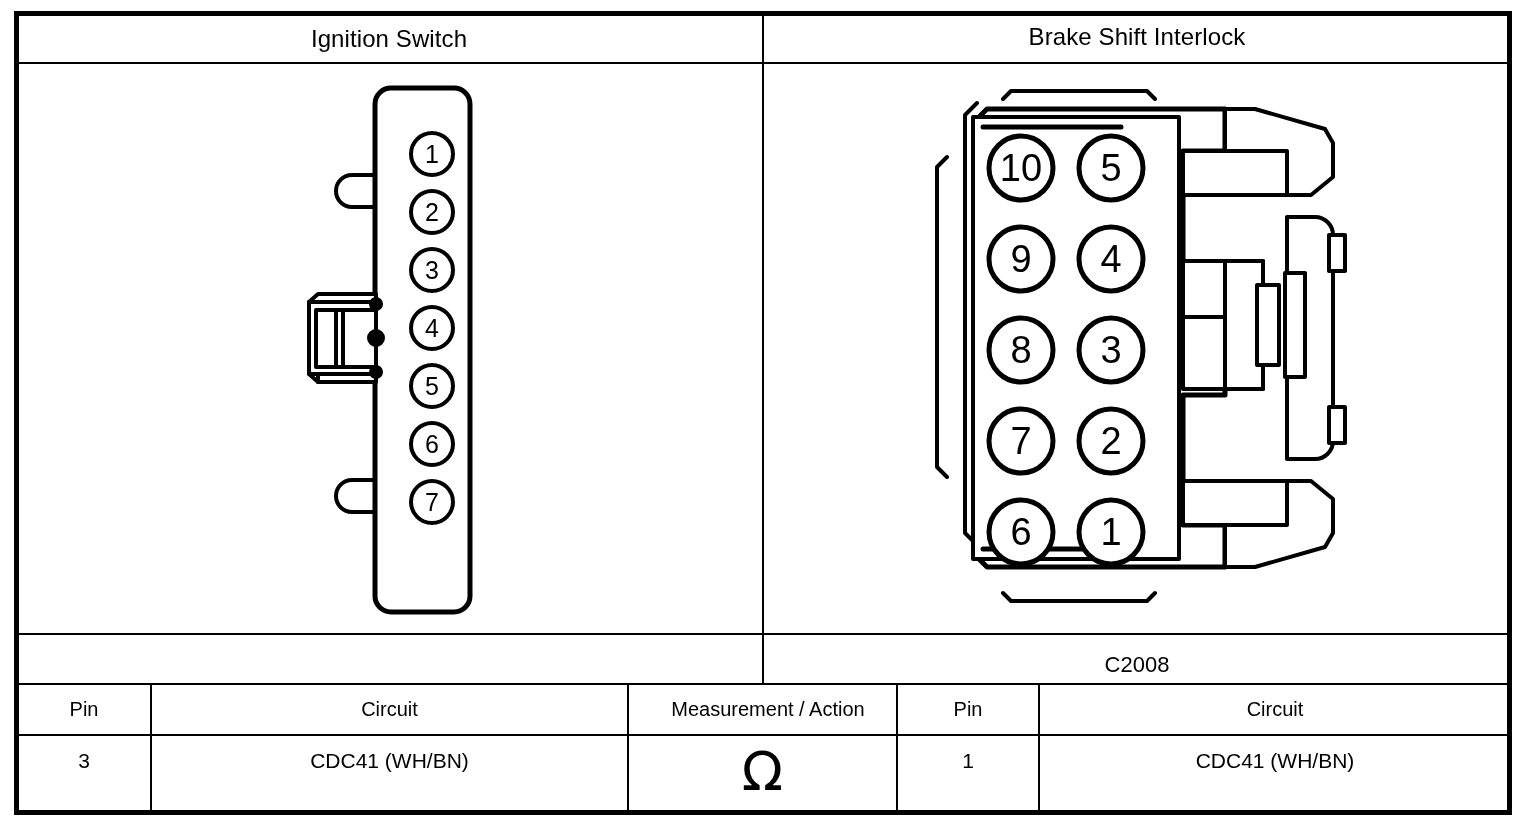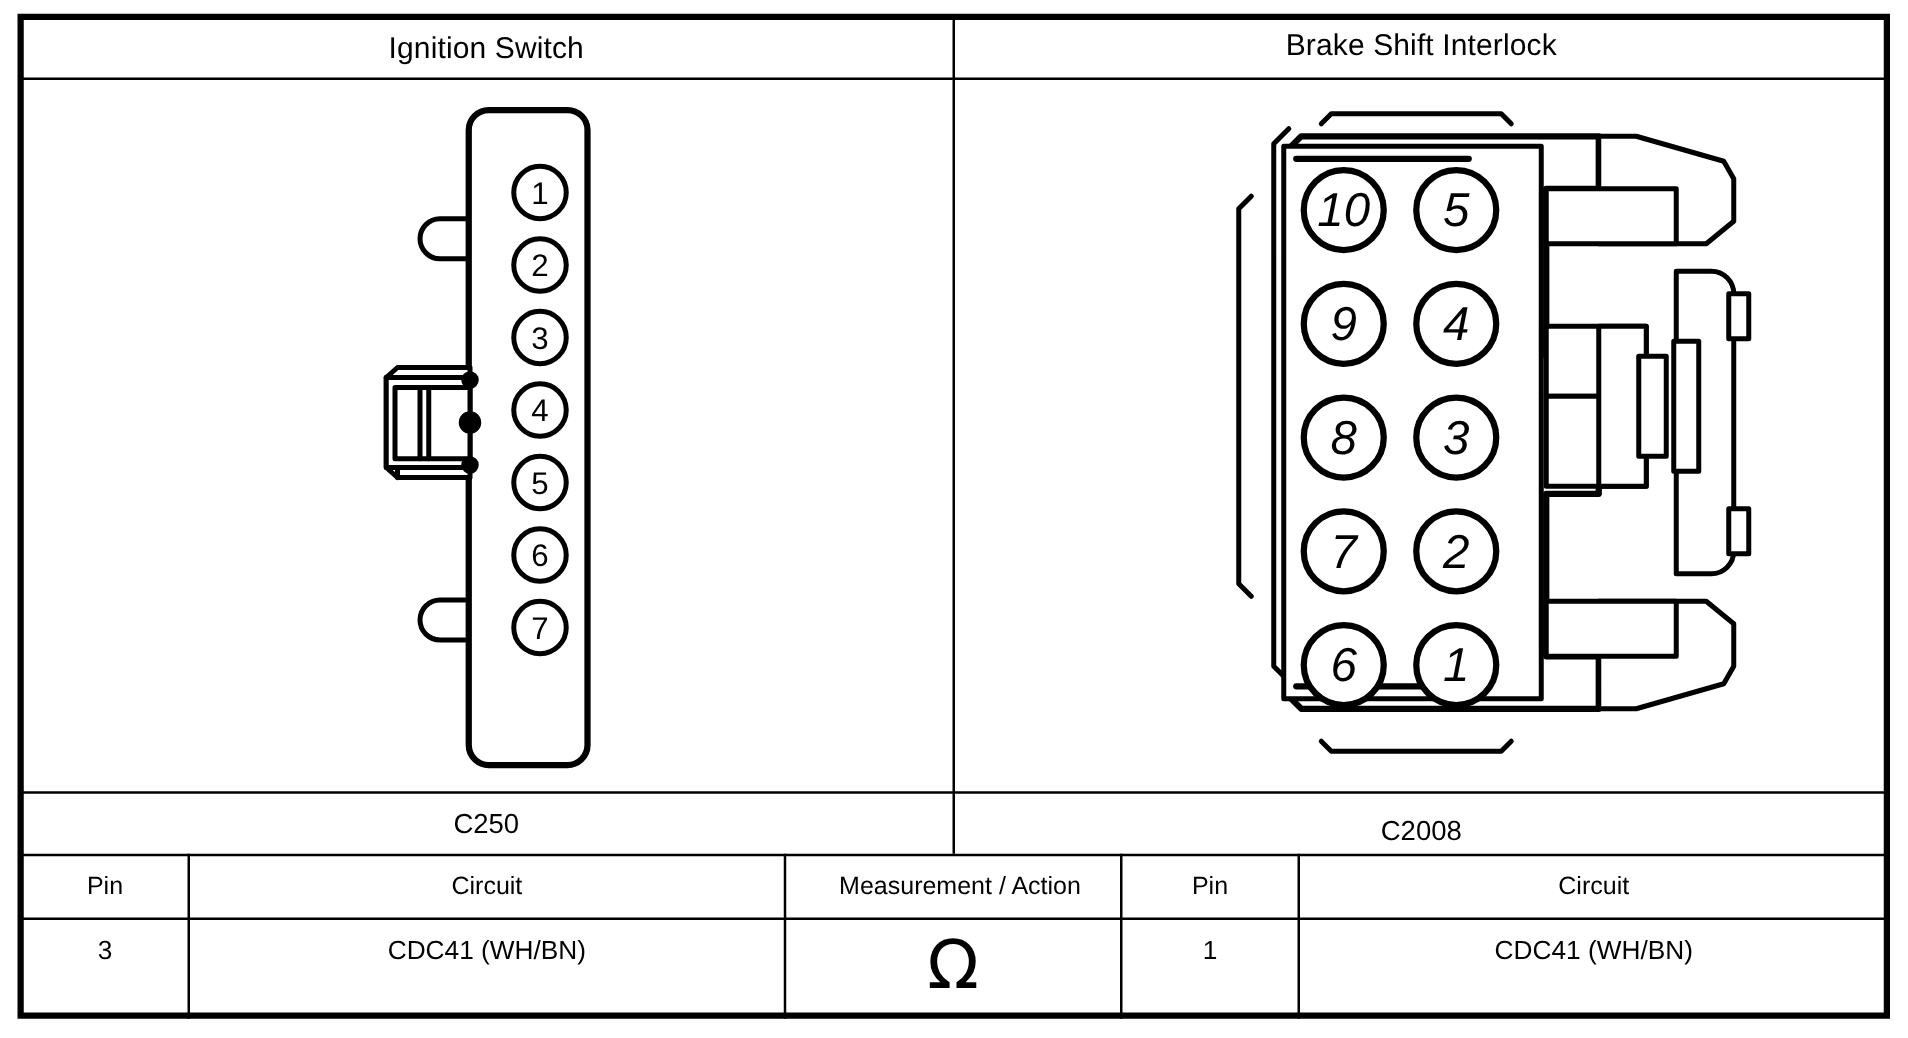--- a/index.html
+++ b/index.html
@@ -92,21 +92,20 @@
 
   <div class="vline" style="left:762px; top:16px;  height:667px;"></div>
   <div class="vline" style="left:150px; top:683px; height:132px;"></div>
   <div class="vline" style="left:627px; top:683px; height:132px;"></div>
   <div class="vline" style="left:896px; top:683px; height:132px;"></div>
   <div class="vline" style="left:1038px;top:683px; height:132px;"></div>
 
   <div class="cell title-text" style="left:16px; top:16px; width:746px; height:46px;">Ignition Switch</div>
   <div class="cell title-text" style="left:764px; top:16px; width:746px; height:42px;">Brake Shift Interlock</div>
 
-  <div class="cell connid-text" style="left:16px; top:635px; width:746px; height:48px;">C250</div>
   <div class="cell connid-text" style="left:764px; top:635px; width:746px; height:59px;">C2008</div>
 
   <div class="cell th-text" style="left:18px; top:685px; width:132px; height:49px;">Pin</div>
   <div class="cell th-text" style="left:152px; top:685px; width:475px; height:49px;">Circuit</div>
   <div class="cell th-text" style="left:629px; top:685px; width:267px; height:49px;padding-left:11px;">Measurement / Action</div>
   <div class="cell th-text" style="left:898px; top:685px; width:140px; height:49px;">Pin</div>
   <div class="cell th-text" style="left:1040px; top:685px; width:470px; height:49px;">Circuit</div>
 
   <div>
     <div class="cell td-text" style="left:18px; top:736px; width:132px; height:50px;">3</div>
@@ -155,21 +154,21 @@
         <text x="152" y="141">2</text>
         <text x="152" y="199">3</text>
         <text x="152" y="257">4</text>
         <text x="152" y="315">5</text>
         <text x="152" y="373">6</text>
         <text x="152" y="431">7</text>
       </g>
     </svg>
   </div>
 
-  <div class="drawing" style="left:979px; top:85px;font-style:italic;">
+  <div class="drawing" style="left:925px; top:85px;">
     <svg width="440" height="535" viewBox="0 0 440 535" xmlns="http://www.w3.org/2000/svg" fill="none" stroke="#000" stroke-width="4" stroke-linecap="round" stroke-linejoin="round">
 
       <path d="M 22 72 L 12 82 L 12 382 L 22 392" stroke-width="4"></path>
       <path d="M 52 18 L 40 30 L 40 448 L 52 460" stroke-width="4"></path>
 
       <path d="M 78 14 L 86 6 L 222 6 L 230 14" stroke-width="4"></path>
 
       <path d="M 78 508 L 86 516 L 222 516 L 230 508" stroke-width="4"></path>
 
       <path d="M 52 34 L 62 24 L 300 24 L 300 66 L 258 66

